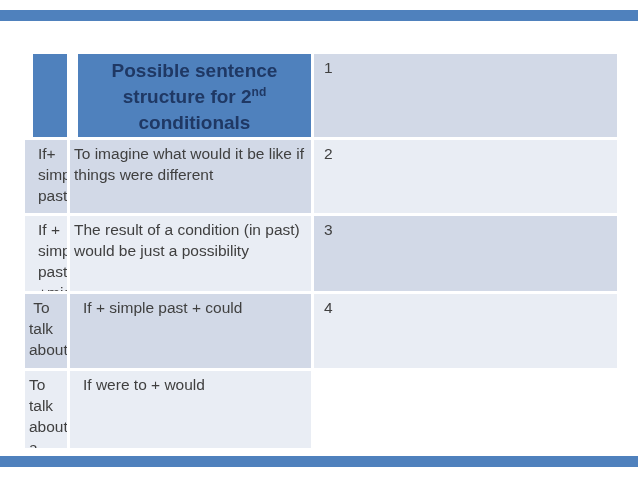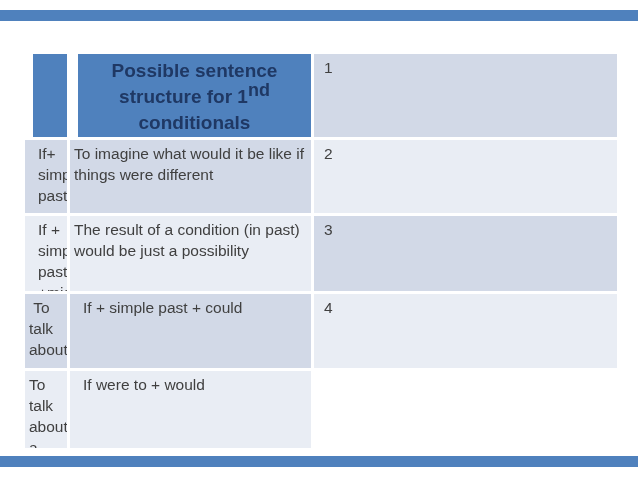--- a/index.html
+++ b/index.html
@@ -42,21 +42,21 @@
     background: var(--accent, #4F81BD);
     color: var(--header-text, #1F3864);
     font-weight: bold;
     font-size: 19px;
     line-height: 26px;
     text-align: center;
     padding-top: 4px;
     margin-left: 8px;
   }
   .head sup {
-    font-size: 18px;
+    font-size: 12px;
     font-weight: bold;
     vertical-align: super;
     line-height: 0;
   }
   .band-a { background: var(--band-dark, #D2D9E7); }
   .band-b { background: var(--band-light, #E9EDF4); }
   .body-cell {
     color: var(--body-text, #404040);
     font-size: 15.5px;
     line-height: 21px;
@@ -71,21 +71,21 @@
 
 <div class="slide">
 
   <div class="accent-bar top"></div>
 
   <div class="cond-table">
 
     <div class="cell head"></div>
     <div class="cell head">
       <div>Possible sentence</div>
-      <div><span>structure for 1</span><sup>nd</sup></div>
+      <div><span>structure for 2</span><sup>nd</sup></div>
       <div>conditionals</div>
     </div>
 
     <div class="cell band-a body-cell num-cell">1</div>
     <div class="cell band-a body-cell struct-cell">If+ simple past+ would</div>
     <div class="cell band-a body-cell func-cell">To imagine what would it be like if things were different</div>
 
     <div class="cell band-b body-cell num-cell">2</div>
     <div class="cell band-b body-cell struct-cell">If + simple past +might</div>
     <div class="cell band-b body-cell func-cell">The result of a condition (in past) would be just a possibility</div>

